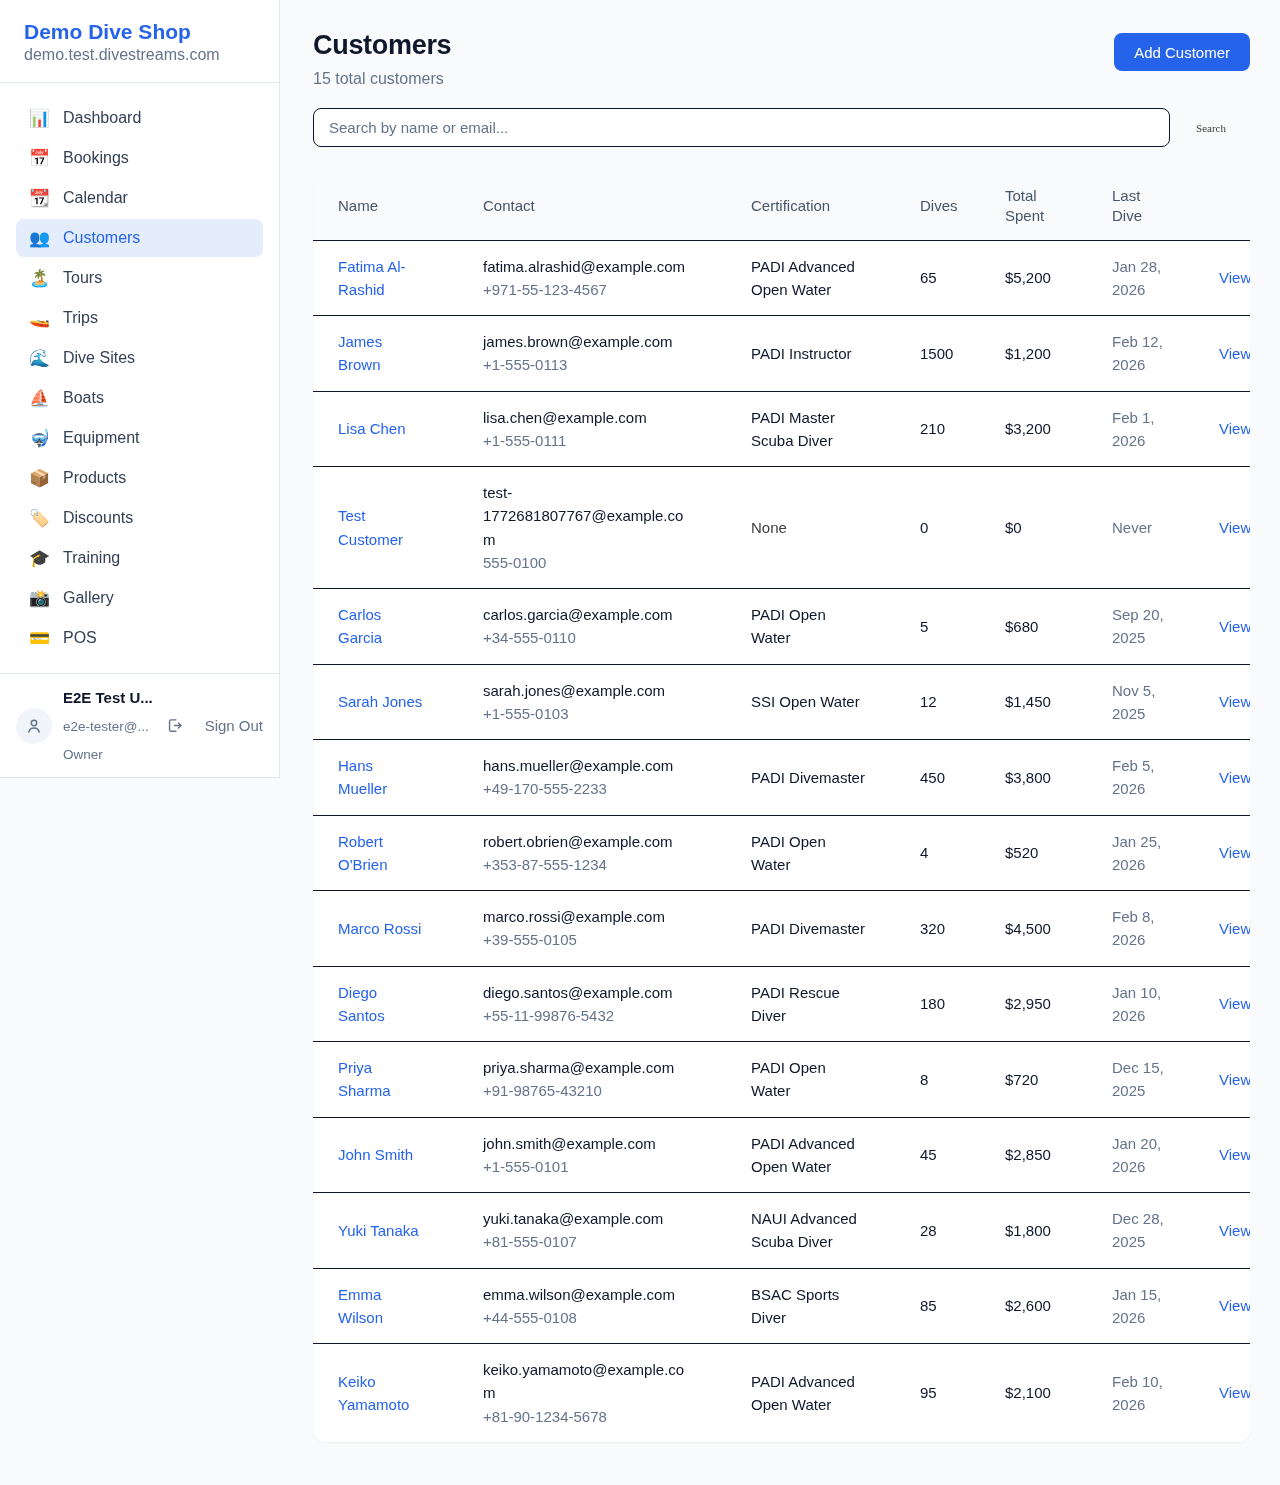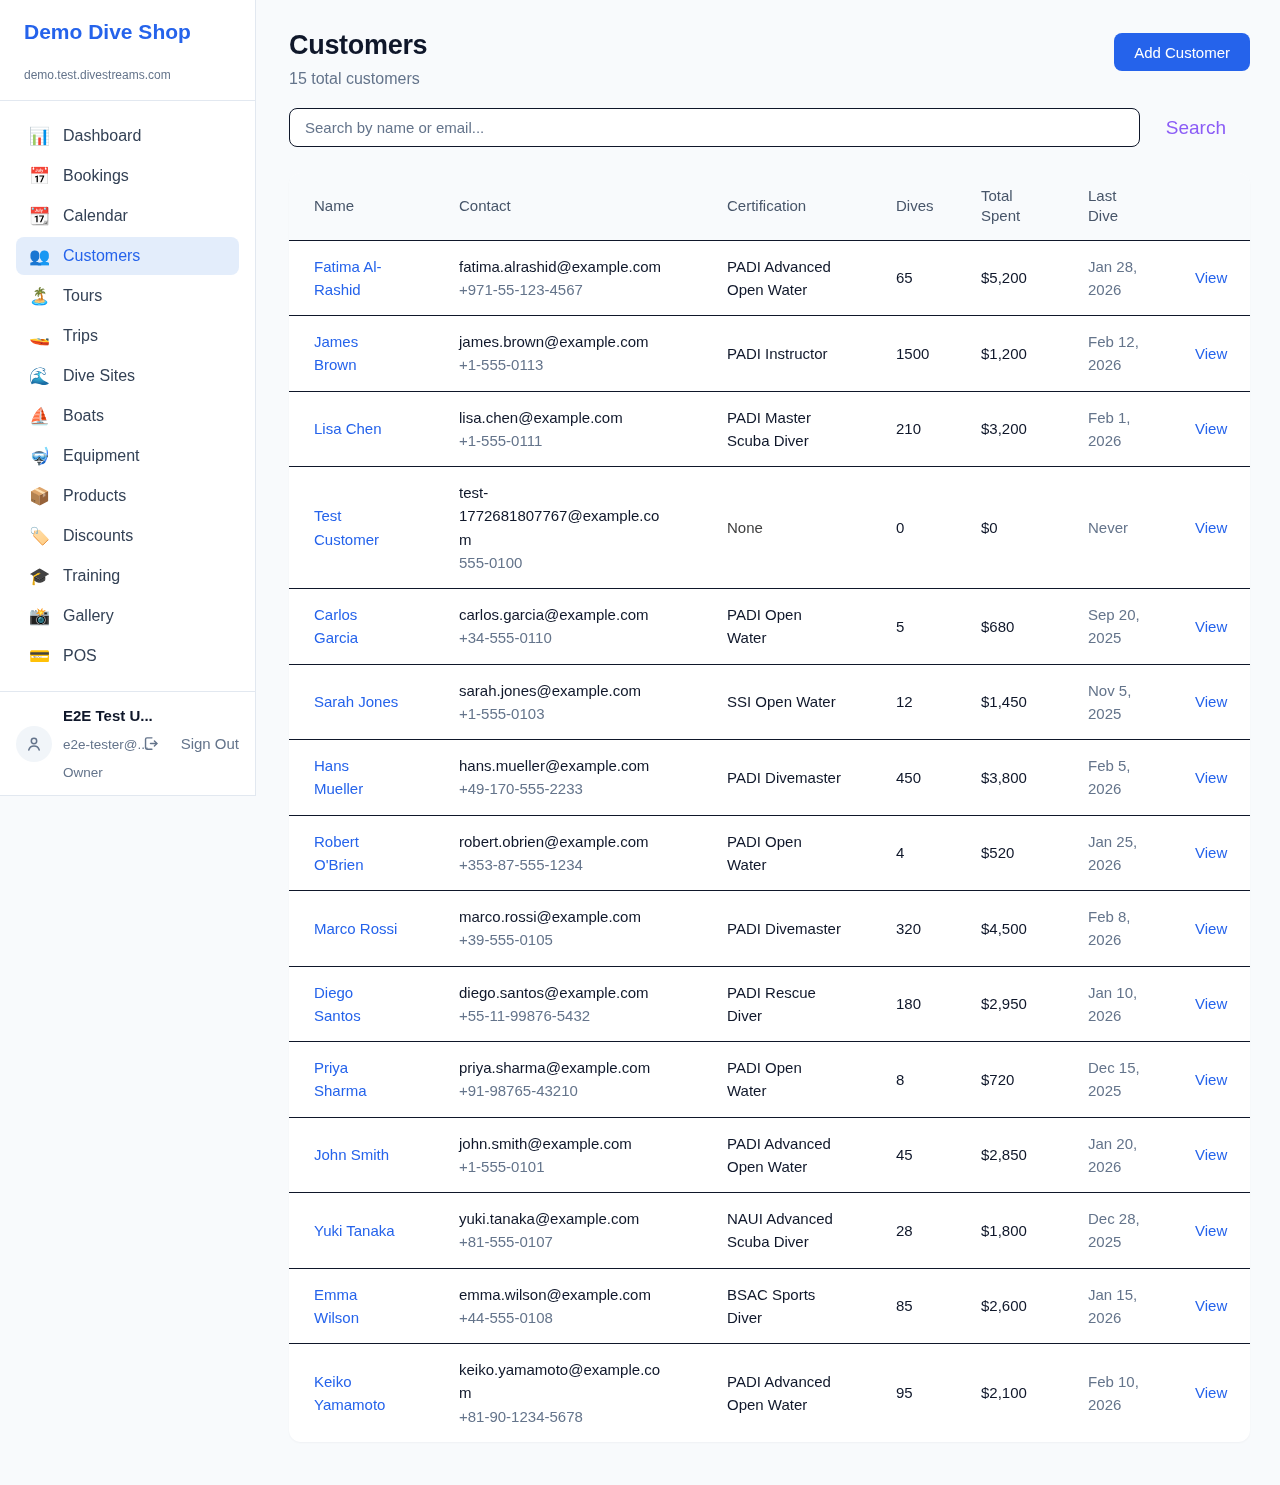--- a/index.html
+++ b/index.html
@@ -7,28 +7,28 @@
   body {
     font-family: "Liberation Sans", sans-serif;
     background: #f8fafc;
     color: #0f172a;
     min-height: 1485px;
   }
   .app { display: flex; align-items: flex-start; }
 
   
   .sidebar {
-    width: 256px; flex-shrink: 0;
+    width: 280px; flex-shrink: 0;
     background: #ffffff;
     border-right: 1px solid #e2e8f0;
     border-bottom: 1px solid #e2e8f0;
   }
   .sidebar-header { padding: 20px 24px 18px; border-bottom: 1px solid #e2e8f0; }
   .shop-name { color: #2563eb; font-size: 21px; font-weight: bold; }
-  .shop-domain { color: #64748b; font-size: 12px; margin-top: 24px; }
+  .shop-domain { color: #64748b; font-size: 16px; margin-top: 2px; }
   .nav { padding: 16px 16px 14px; }
   .nav-item {
     display: flex; align-items: center; gap: 13px;
     padding: 10px 13px; border-radius: 8px;
     font-size: 16px; color: #334155; margin-bottom: 2px; cursor: pointer;
   }
   .nav-item.active { background: #e3edfb; color: #2563eb; }
   .nav-icon { font-size: 17px; width: 21px; text-align: center; line-height: 1; }
   .sidebar-footer {
     border-top: 1px solid #e2e8f0;
@@ -57,22 +57,22 @@
     font-size: 15px; font-weight: 500; padding: 0 20px; height: 38px; margin-top: 3px; cursor: pointer;
   }
   .search-row { display: flex; align-items: center; margin-top: 20px; }
   .search-input {
     flex: 1; height: 39px; border: 1.5px solid #0f172a; border-radius: 8px;
     padding: 0 15px; font-size: 15px; font-family: "Liberation Sans", sans-serif;
     color: #0f172a; background: #ffffff; outline: none;
   }
   .search-input::placeholder { color: #64748b; }
   .search-btn {
-    background: none; border: none; color: #8b5cf6; font-size: 19px;
-    font-family: Liberation Sans, sans-serif; padding: 0 24px 0 26px; cursor: pointer;
+    background: none; border: none; color: #404040; font-size: 11px;
+    font-family: Liberation Serif, serif; padding: 0 24px 0 26px; cursor: pointer;
   }
 
   
   .card {
     margin-top: 26px; background: #ffffff; border-radius: 12px; overflow: hidden;
     box-shadow: 0 1px 2px rgba(15,23,42,0.04);
   }
   table { width: 100%; border-collapse: collapse; table-layout: fixed; }
   th, td { text-align: left; padding-left: 25px; vertical-align: middle; }
   thead th {

